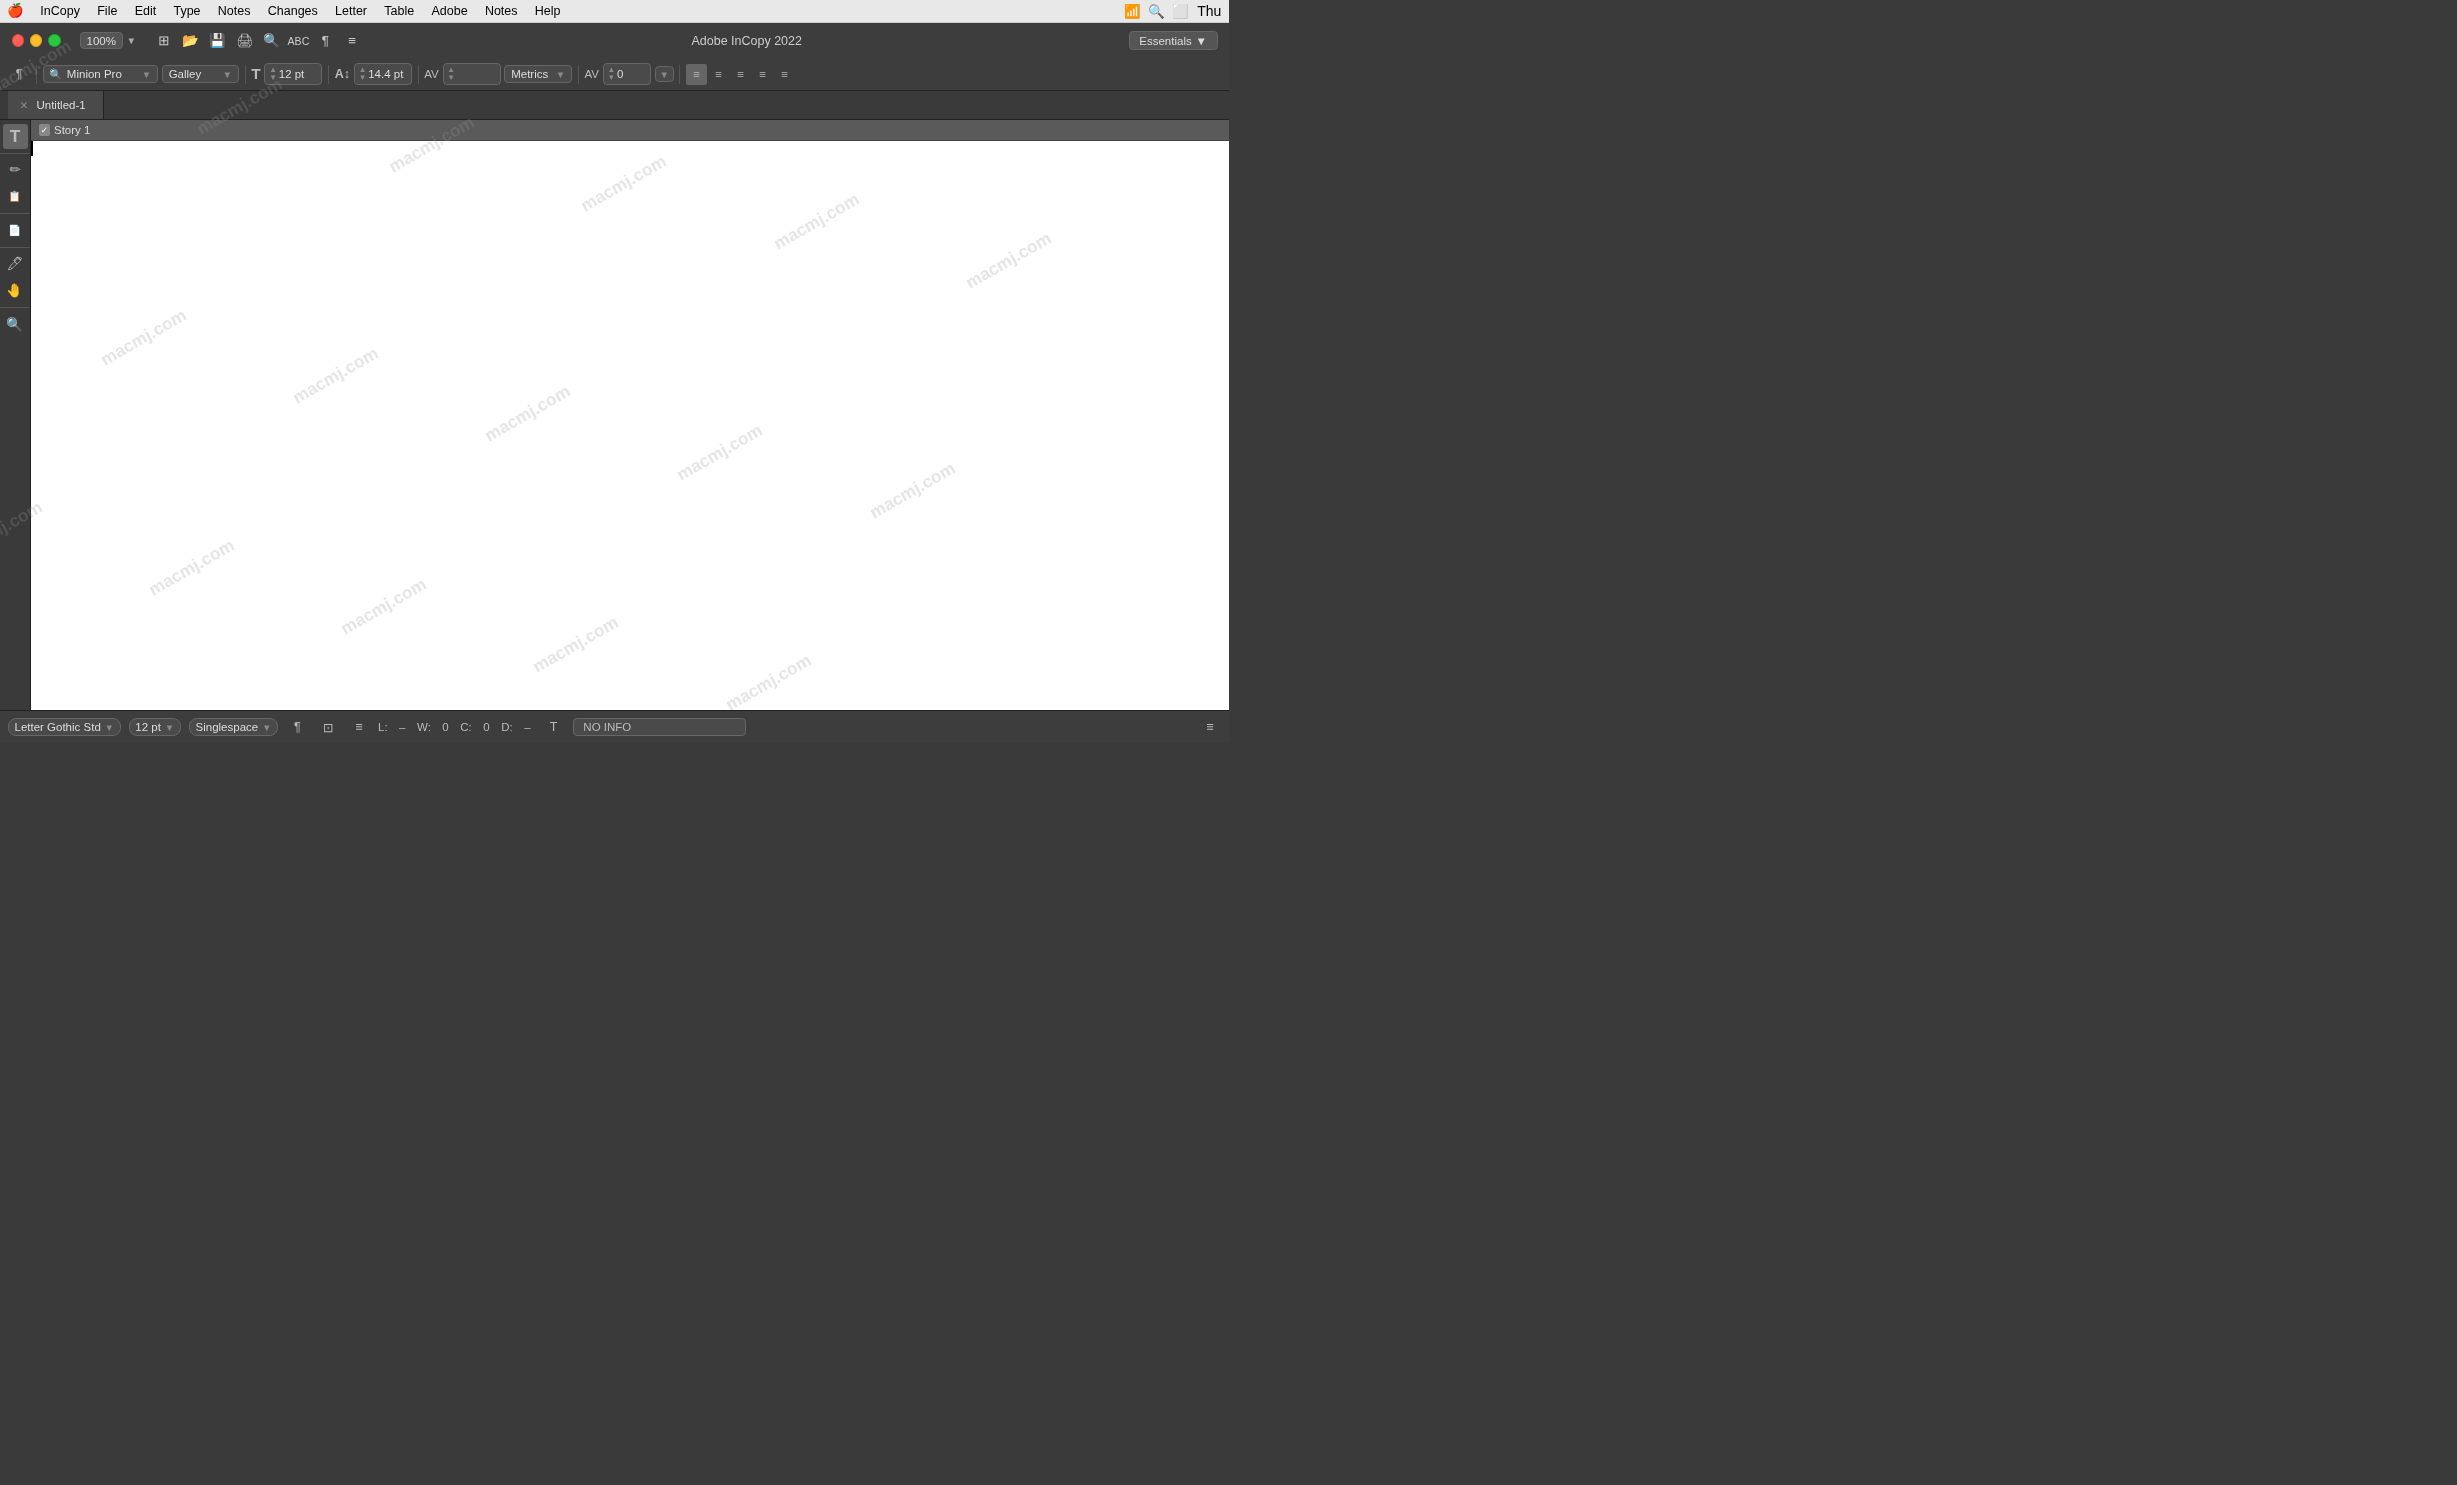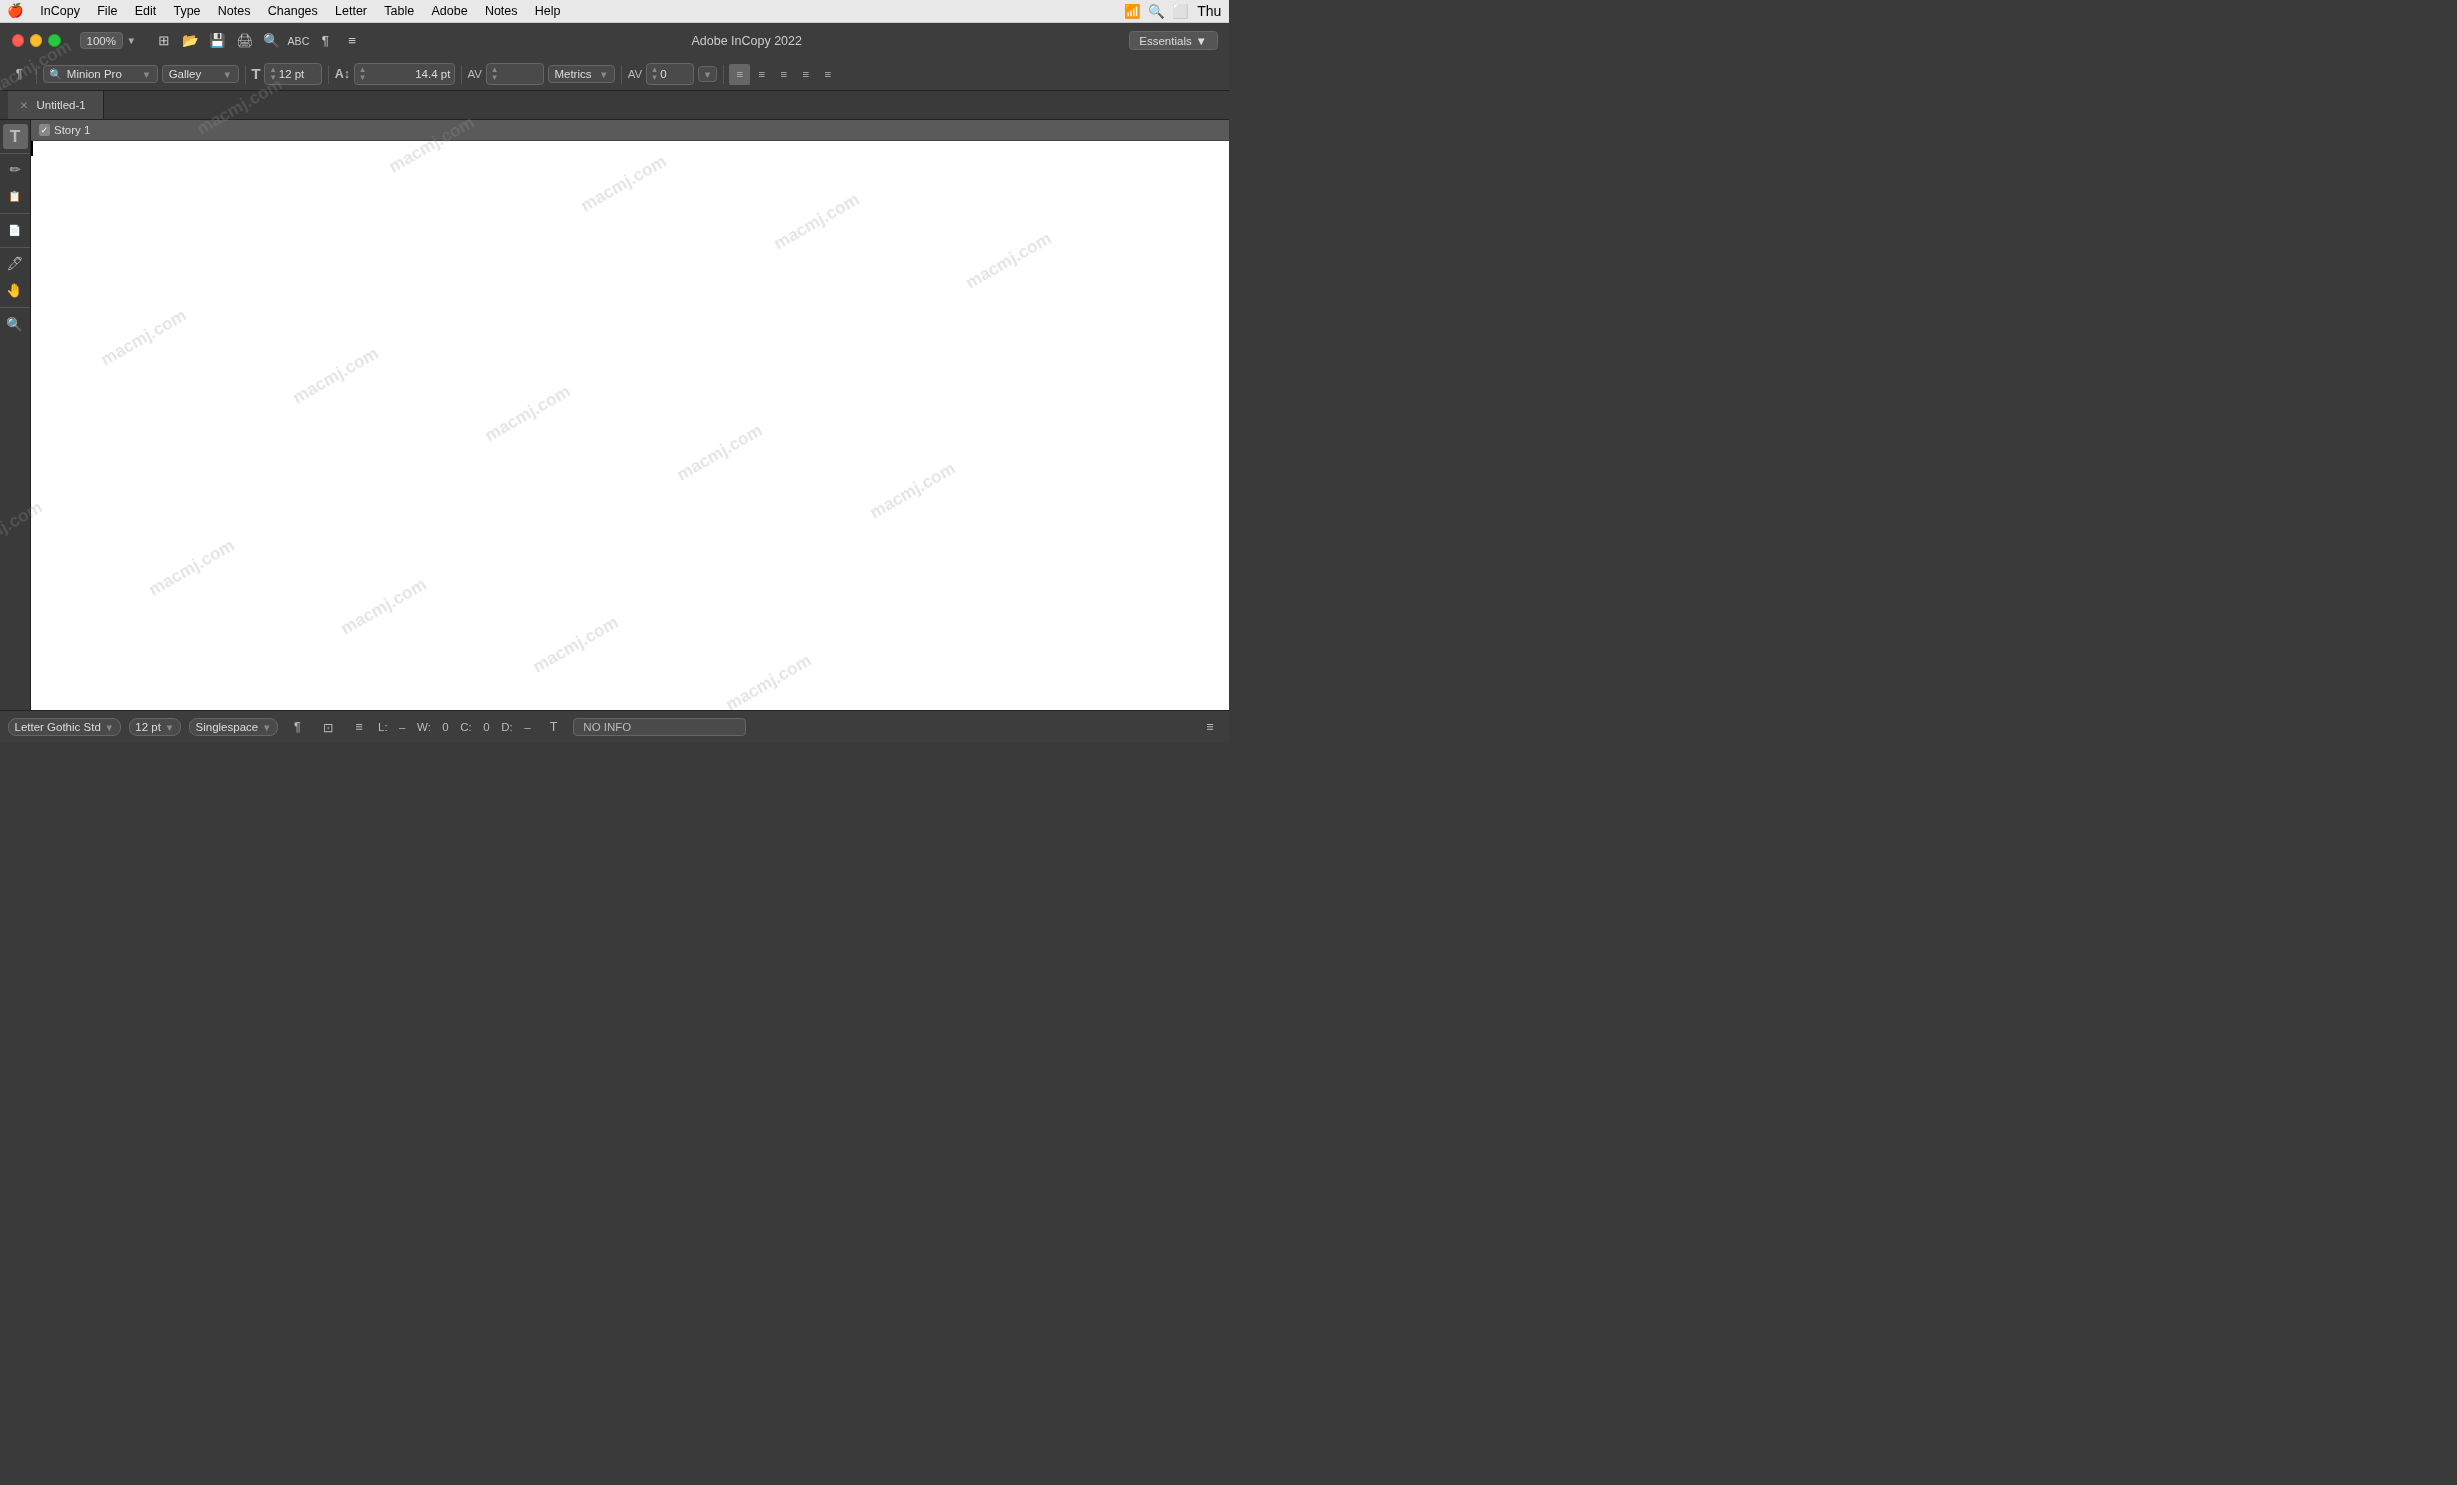--- a/index.html
+++ b/index.html
@@ -678,21 +678,21 @@
   </div>
 
   <div class="format-separator"></div>
 
   <span class="toolbar-T" style="font-size:12.5px;">A↕</span>
   <div class="size-control">
     <div class="up-down-arrows">
       <span>▲</span>
         <span>▼</span>
     </div>
-    <span style="font-size:11.5px;color:#ddd;margin-left:47px;">14.4 pt</span>
+    <span style="font-size:11.5px;color:#ddd;">14.4 pt</span>
   </div>
 
   <div class="format-separator"></div>
 
   <span style="color:#bbb;font-size:11.5px;">AV</span>
   <div class="size-control">
     <div class="up-down-arrows">
       <span>▲</span>
         <span>▼</span>
     </div>

